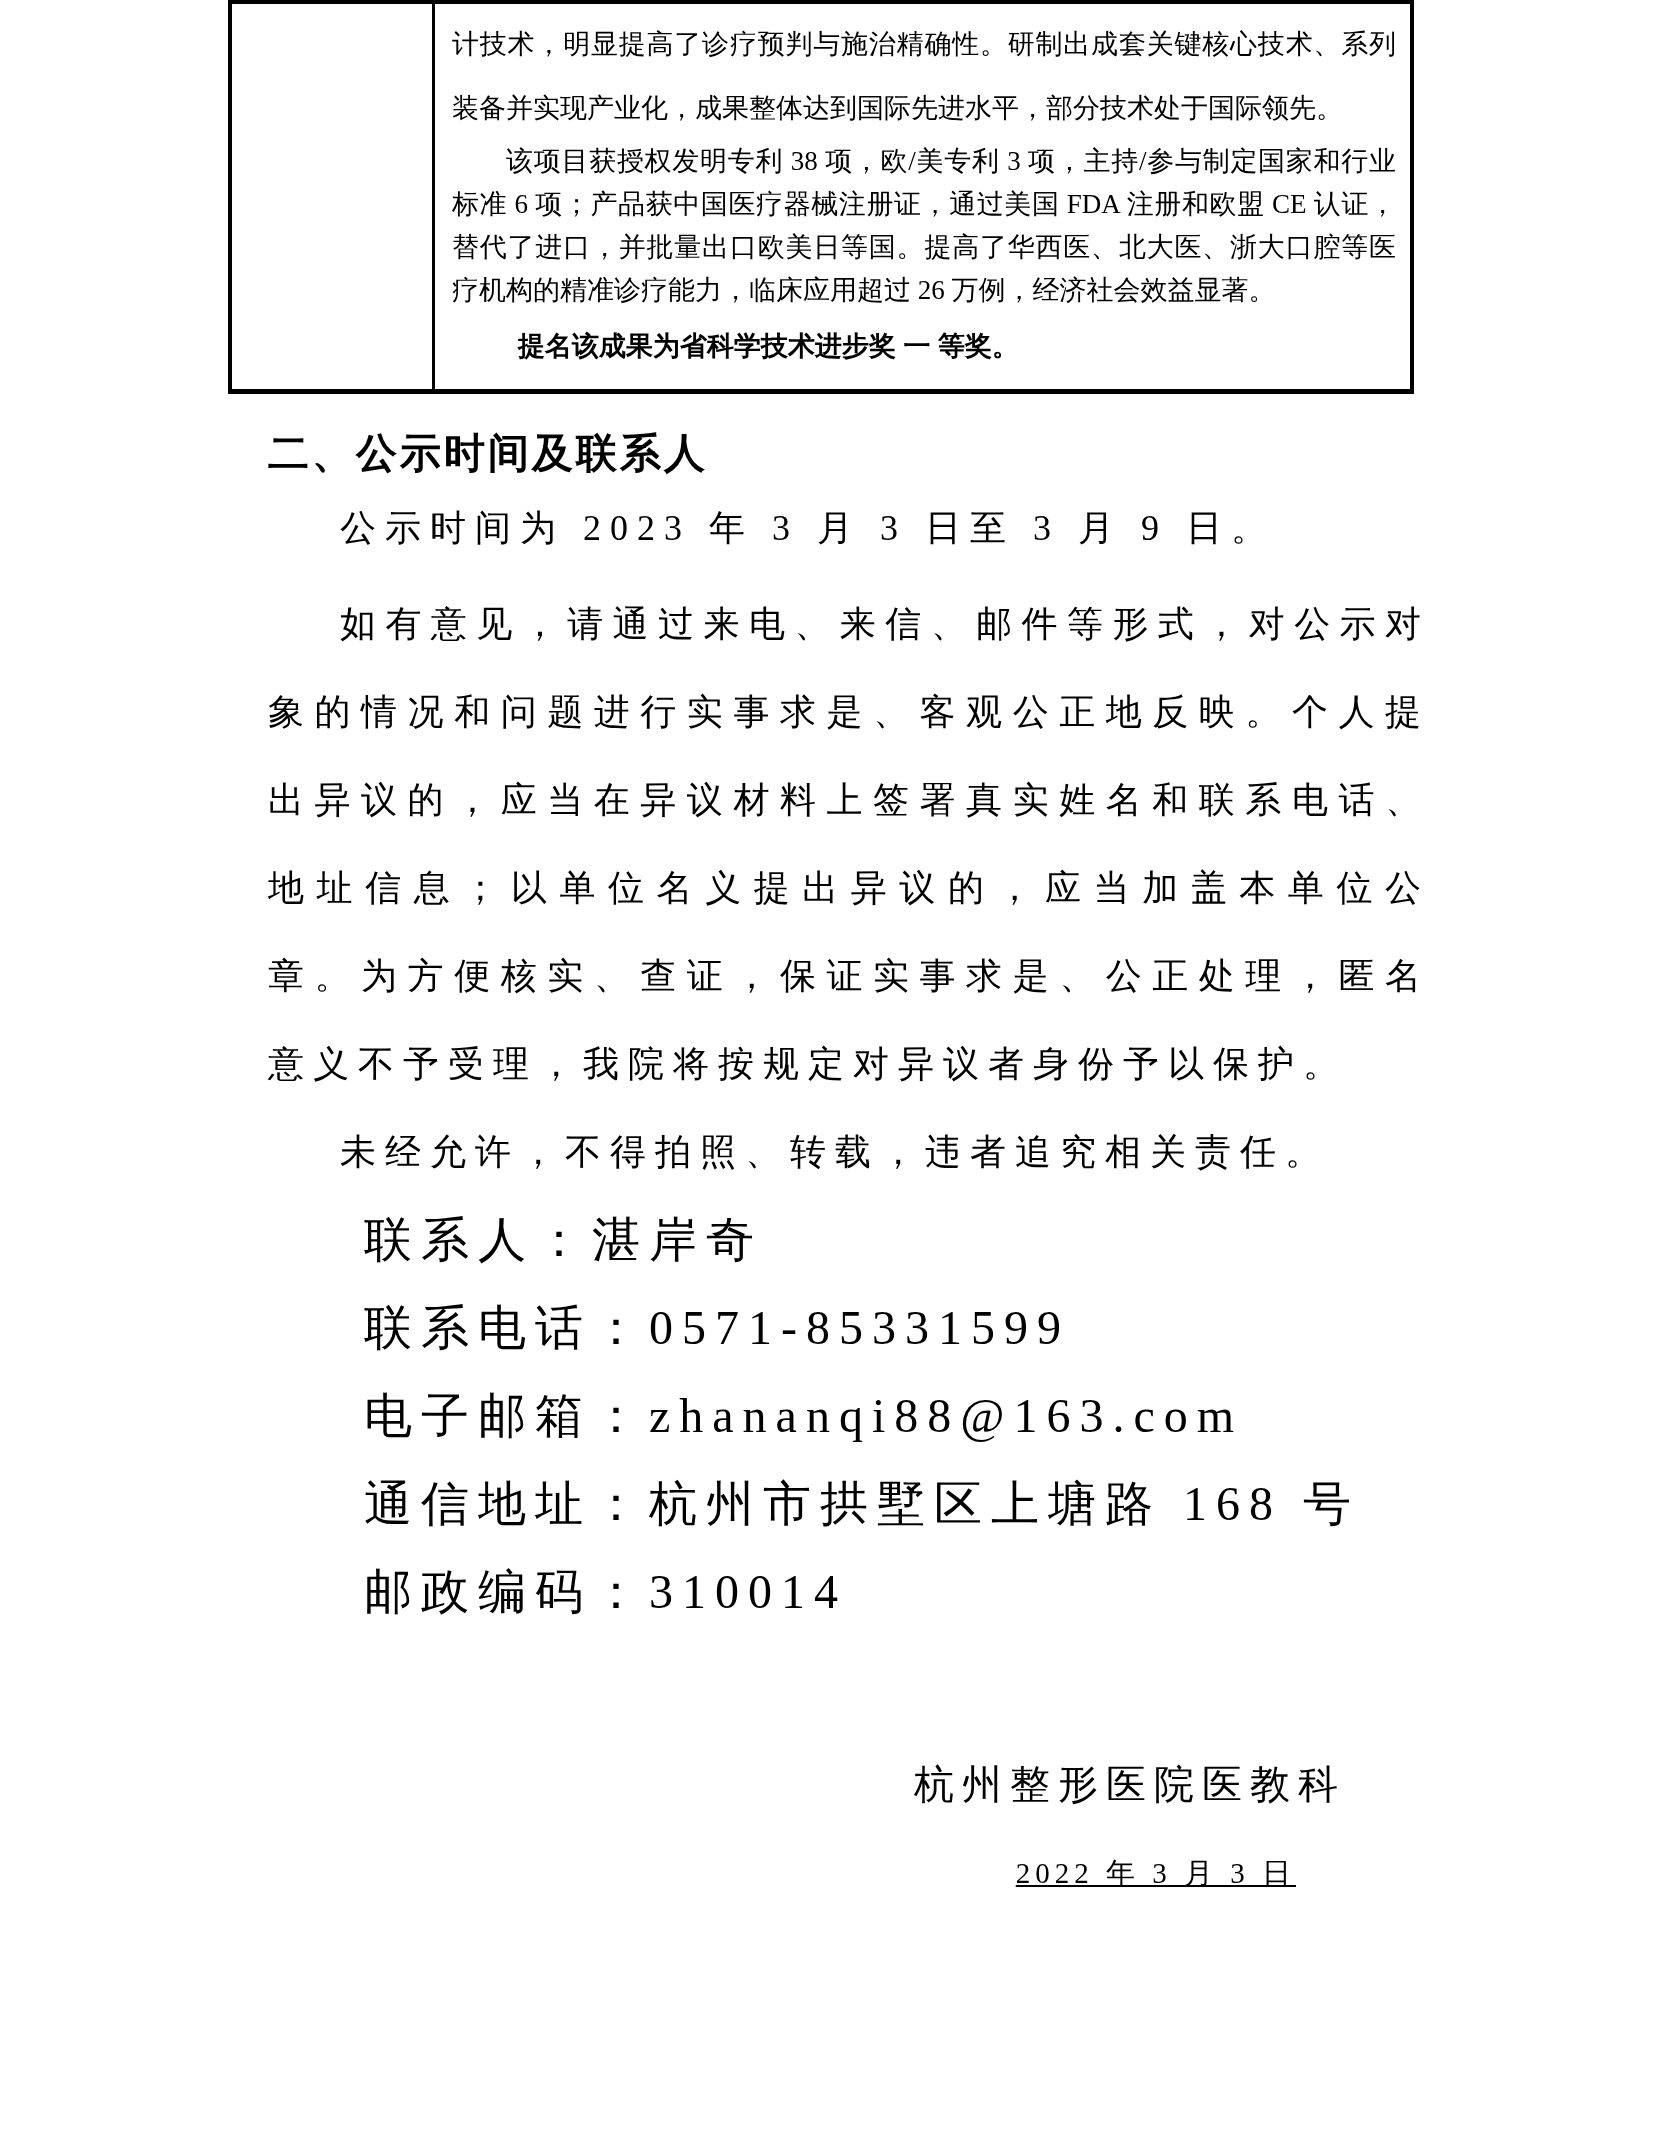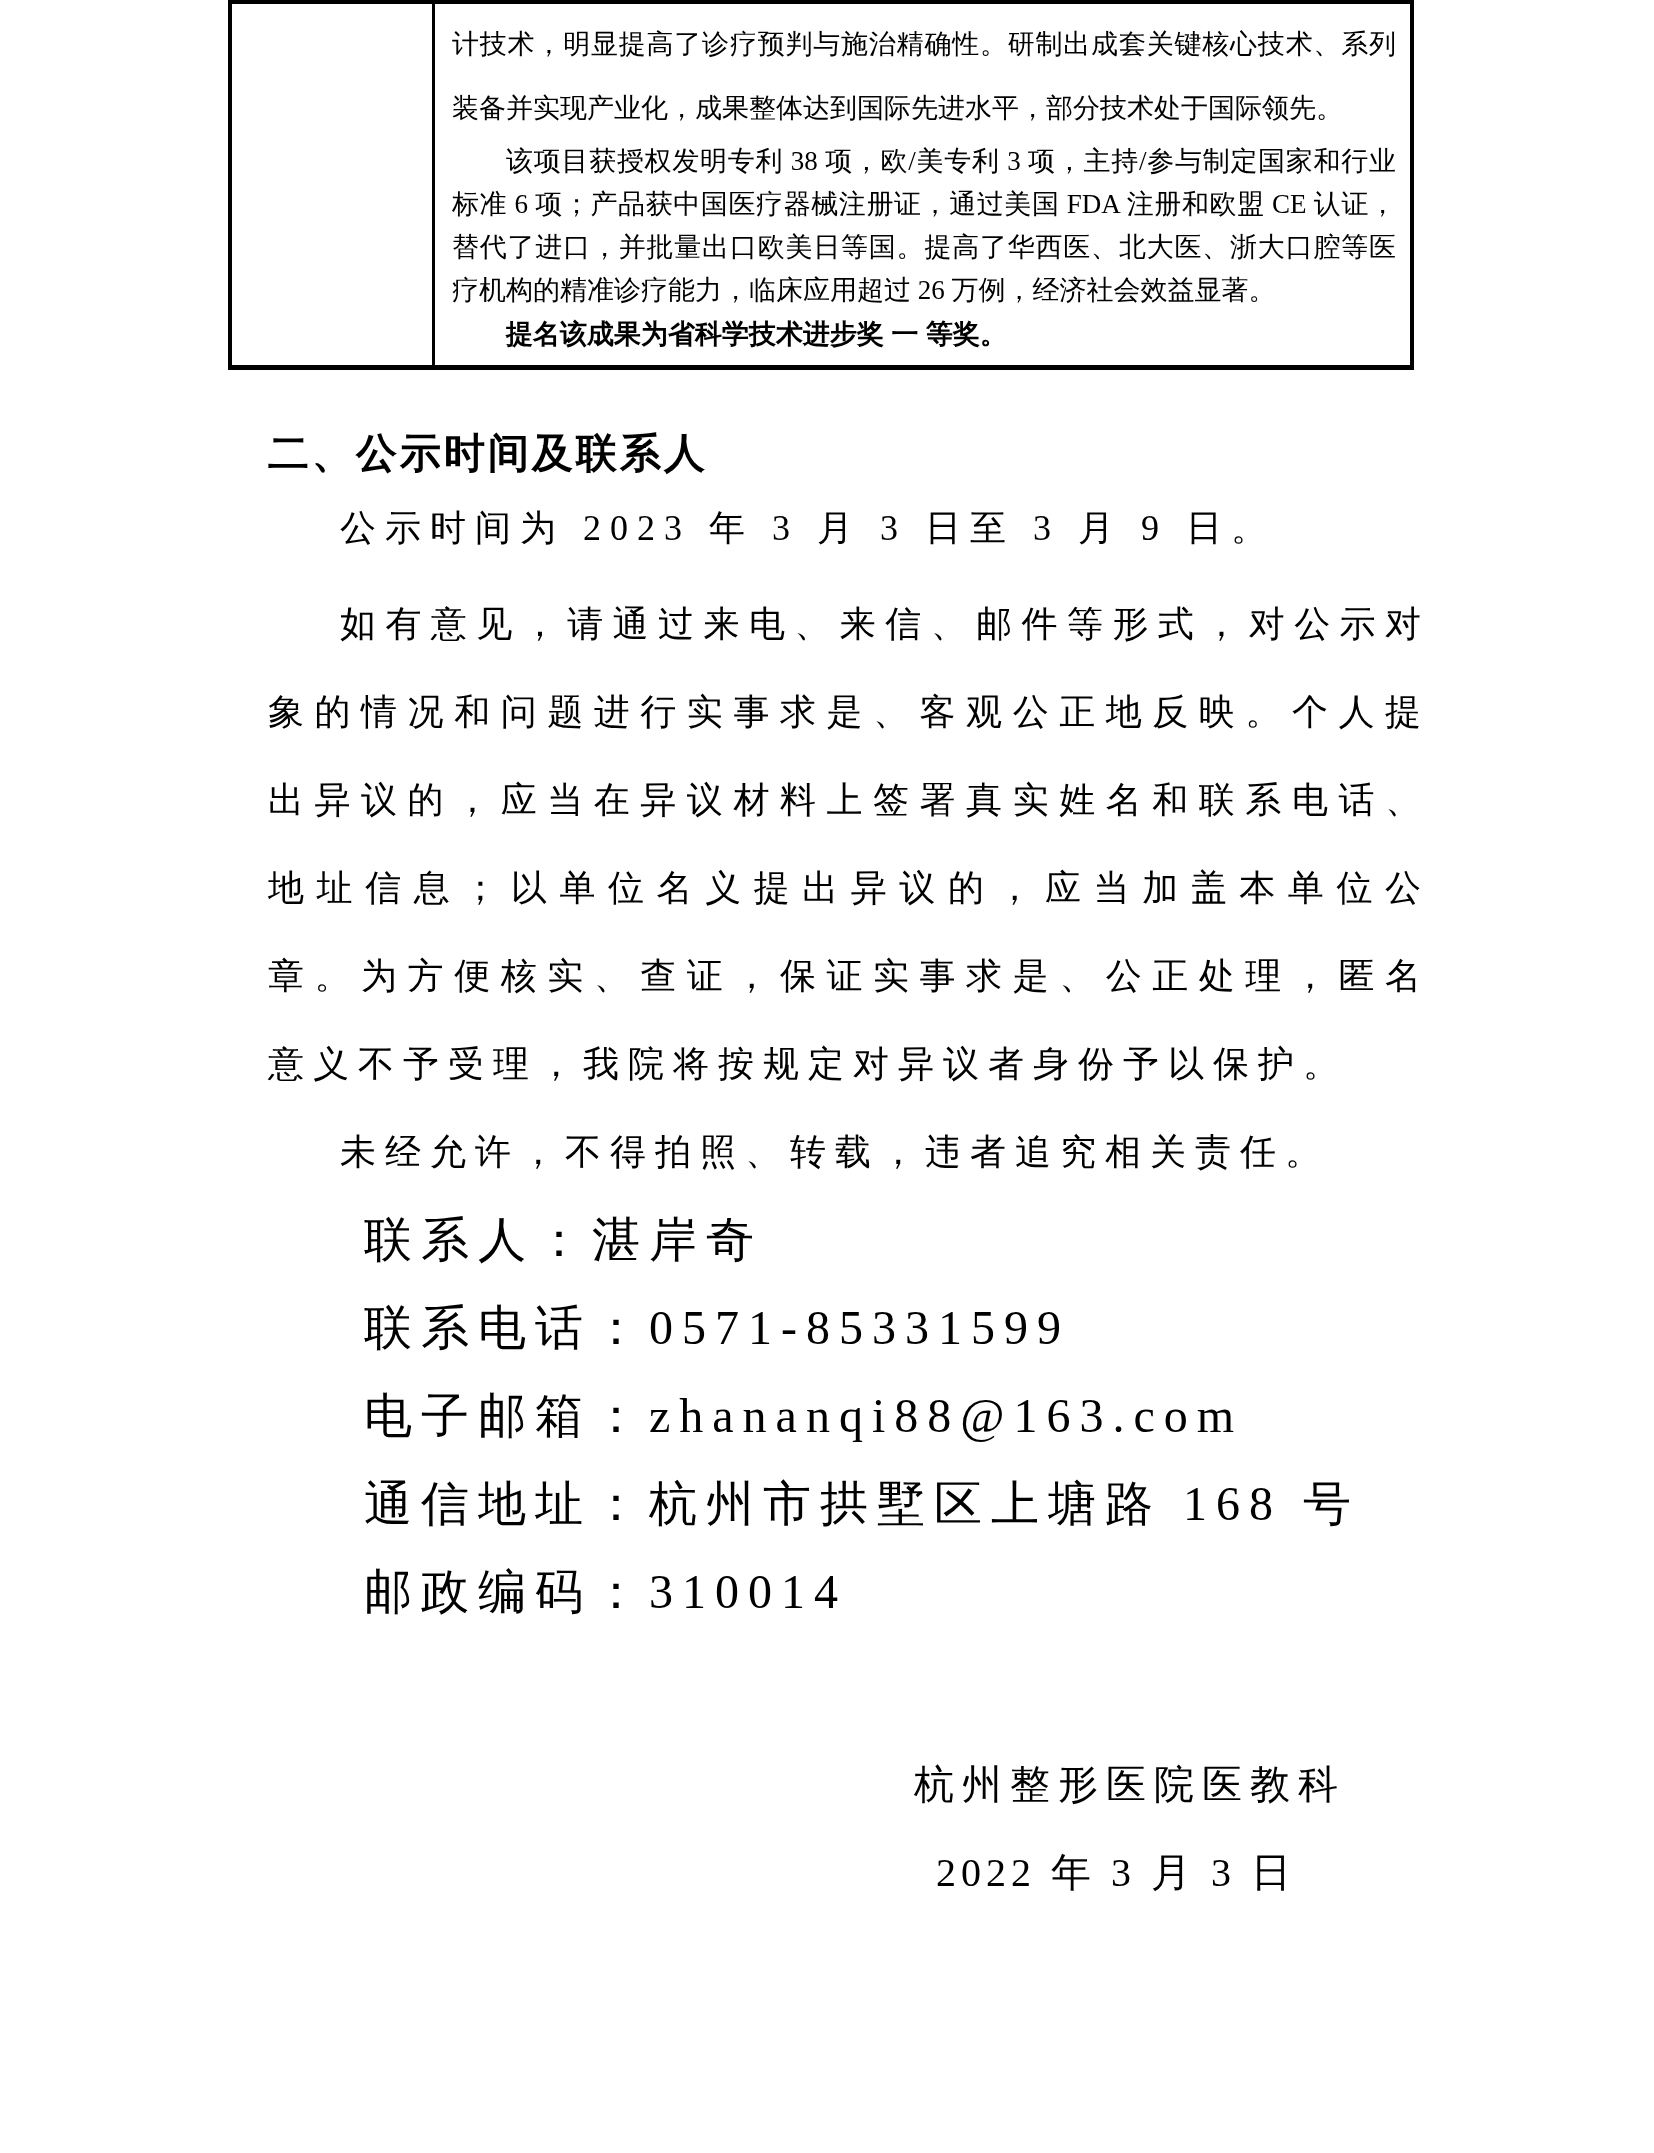--- a/index.html
+++ b/index.html
@@ -46,21 +46,21 @@
     line-height: 64px;
     text-align: justify;
   }
   .cell-p2 {
     margin: 0;
     line-height: 43px;
     text-indent: 2em;
     text-align: justify;
   }
   .cell-bold {
-    margin: 0;
+    margin: 12px;
     line-height: 45px;
     text-indent: 2em;
     font-weight: bold;
     font-family: "Liberation Sans", "DejaVu Sans", sans-serif;
   }
 
   
   .body-col {
     position: absolute;
     left: 268px;
@@ -97,25 +97,26 @@
   .signature-org {
     margin: 0;
     font-size: 40px;
     line-height: 88px;
     letter-spacing: 8px;
     text-align: right;
     padding-right: 84px;
   }
   .signature-date {
     margin: 0;
-    font-size: 40px;
+    font-size: 29px;
     line-height: 88px;
     letter-spacing: 5px;
     text-align: right;
     padding-right: 134px;
+    text-decoration: underline;
   }
 </style>
 </head>
 <body>
 
 <div class="page">
 
   <div class="results-table">
     <div class="table-left-cell"></div>
     <div class="table-right-cell">

